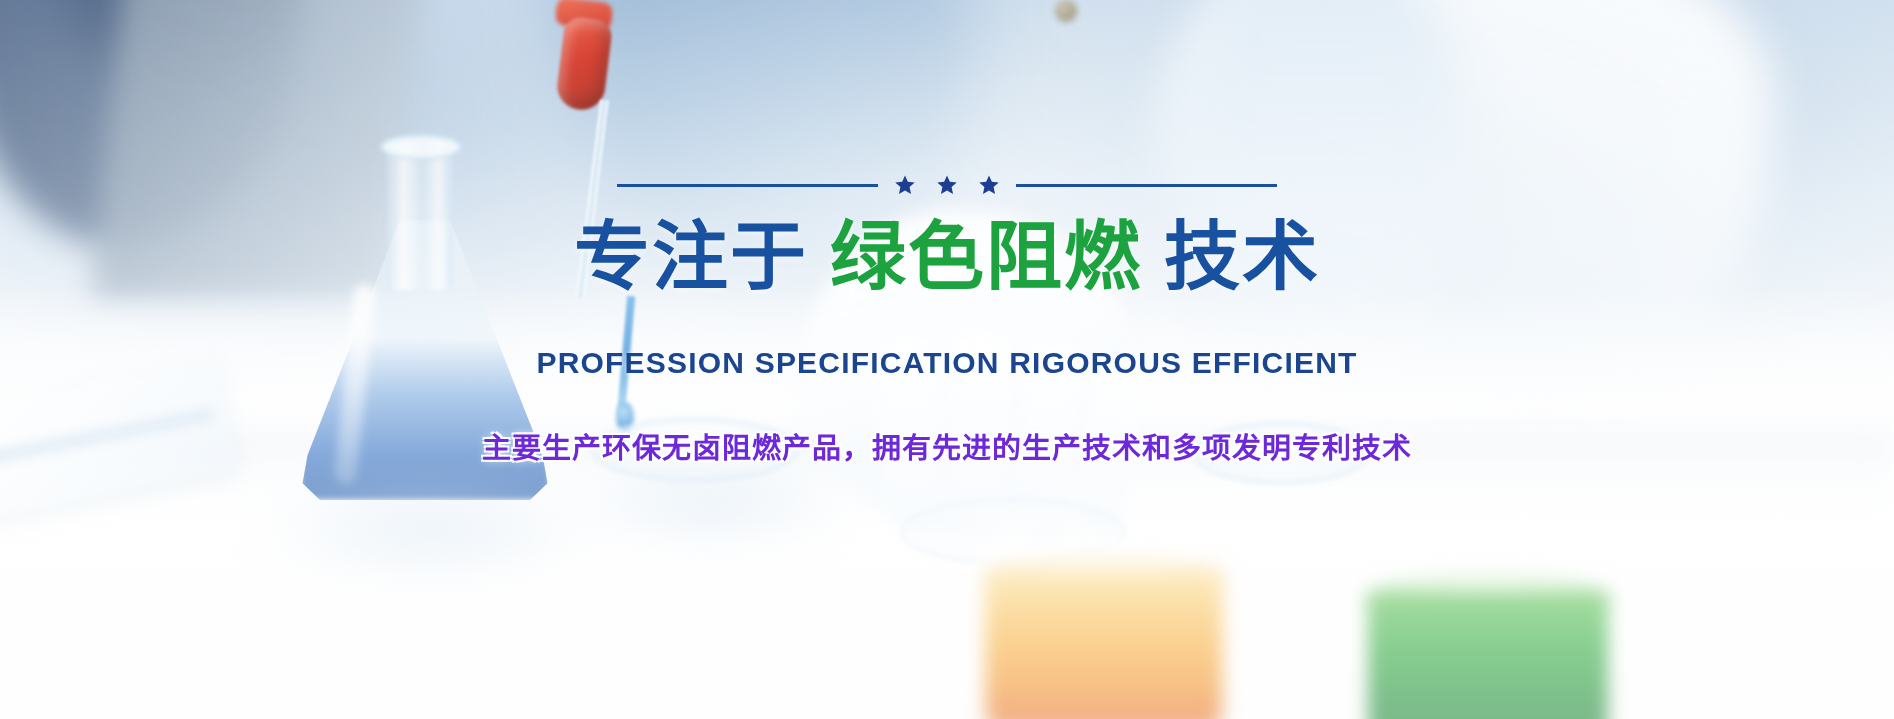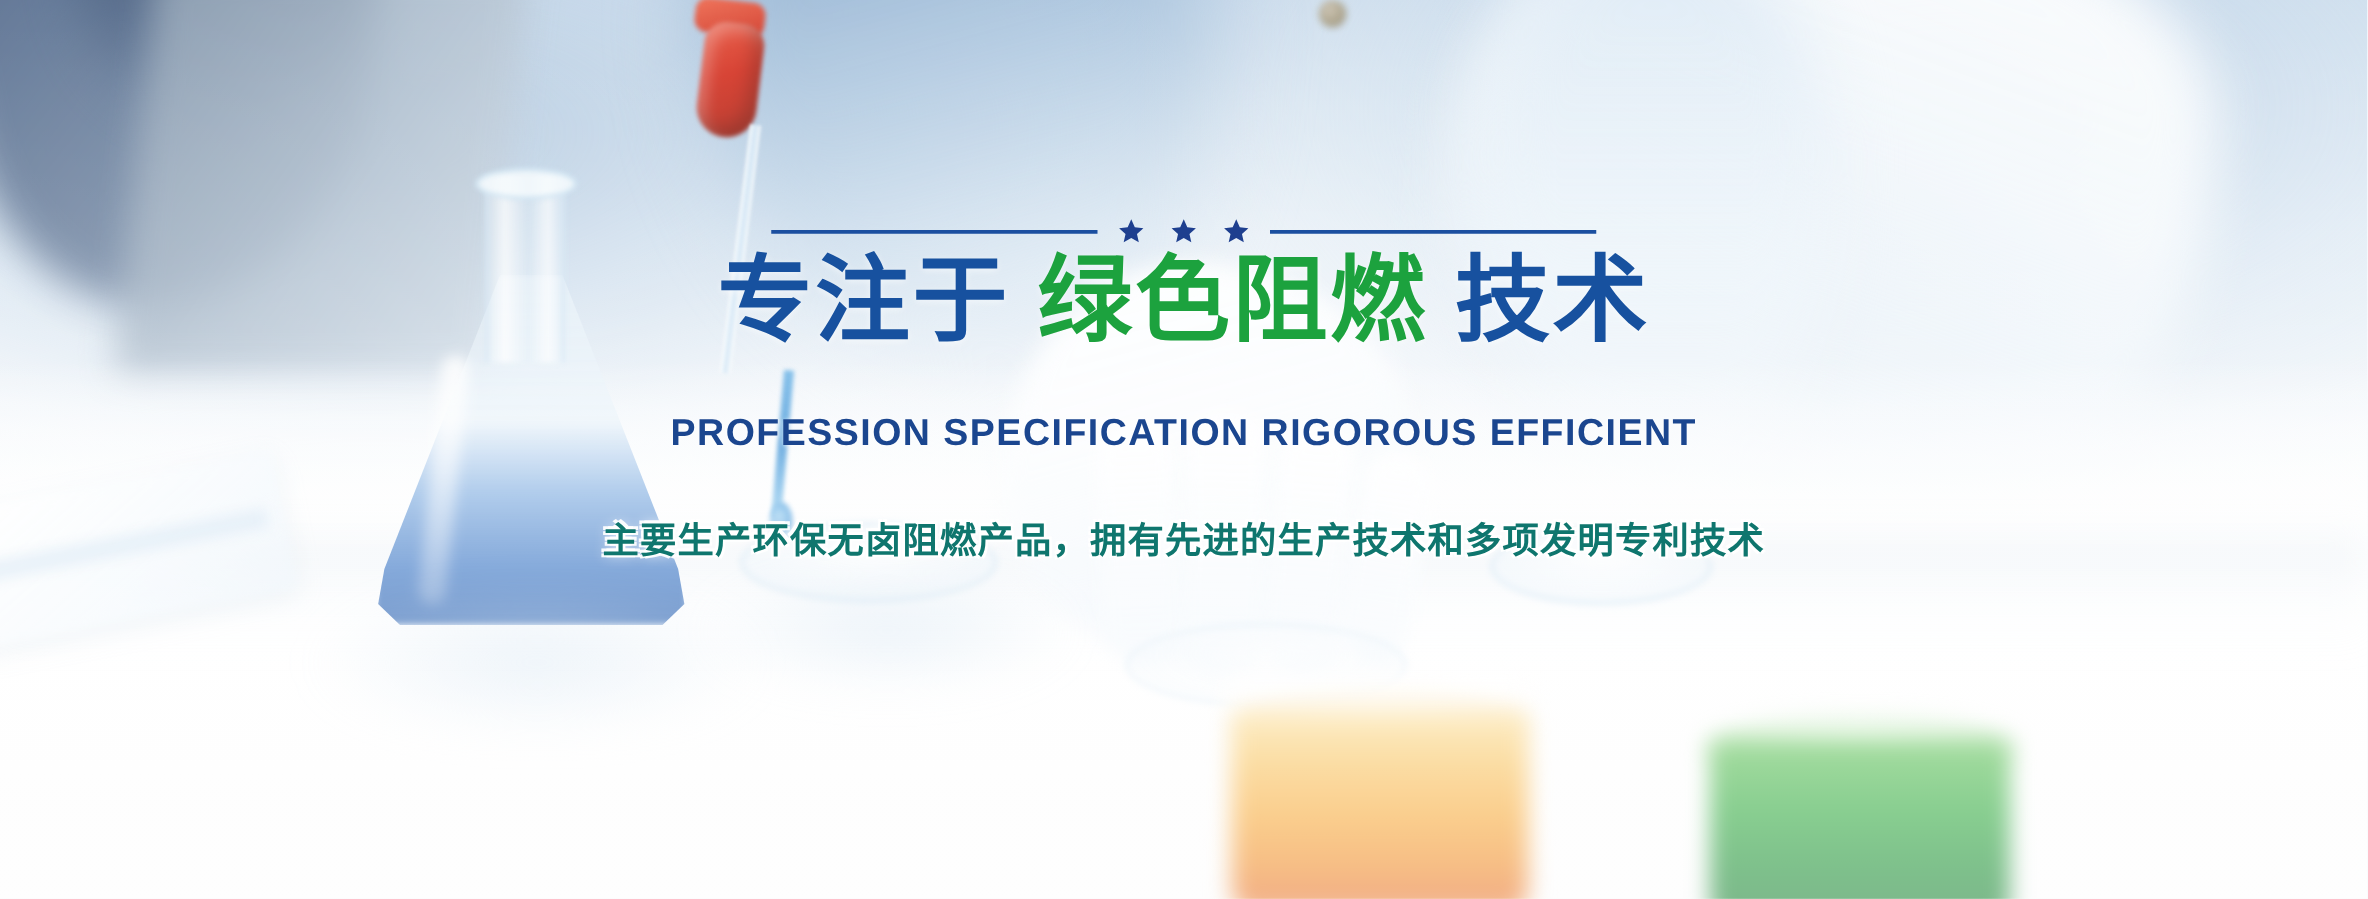--- a/index.html
+++ b/index.html
@@ -441,21 +441,21 @@
   .star {
     width: 0; height: 0;
     font-size: 0;
     color: #1e3f8f;
     position: relative;
     width: 22px; height: 22px;
   }
   .star svg { display: block; }
 
   .headline {
-    margin-top: 6px;
+    margin-top: 22px;
     font-size: 76px;
     font-weight: 700;
     letter-spacing: 2px;
     line-height: 1.02;
     white-space: nowrap;
     text-shadow: 0 2px 6px rgba(255,255,255,0.55);
   }
   .hl-blue  { color: #17519f; }
   .hl-green { color: #1ca23e; }
   .hl-gap   { display: inline-block; width: 22px; }
@@ -468,21 +468,21 @@
     color: #1b468f;
     white-space: nowrap;
     text-shadow: 0 1px 4px rgba(255,255,255,0.7);
   }
 
   .desc-cn {
     margin-top: 44px;
     font-size: 29px;
     font-weight: 700;
     letter-spacing: 1px;
-    color: #0f766e;
+    color: #6d28d9;
     white-space: nowrap;
     text-shadow:
       -2px -2px 0 rgba(255,255,255,0.92),
        2px -2px 0 rgba(255,255,255,0.92),
       -2px  2px 0 rgba(255,255,255,0.92),
        2px  2px 0 rgba(255,255,255,0.92),
        0  0 10px rgba(255,255,255,0.95);
   }
 </style>
 </head>

